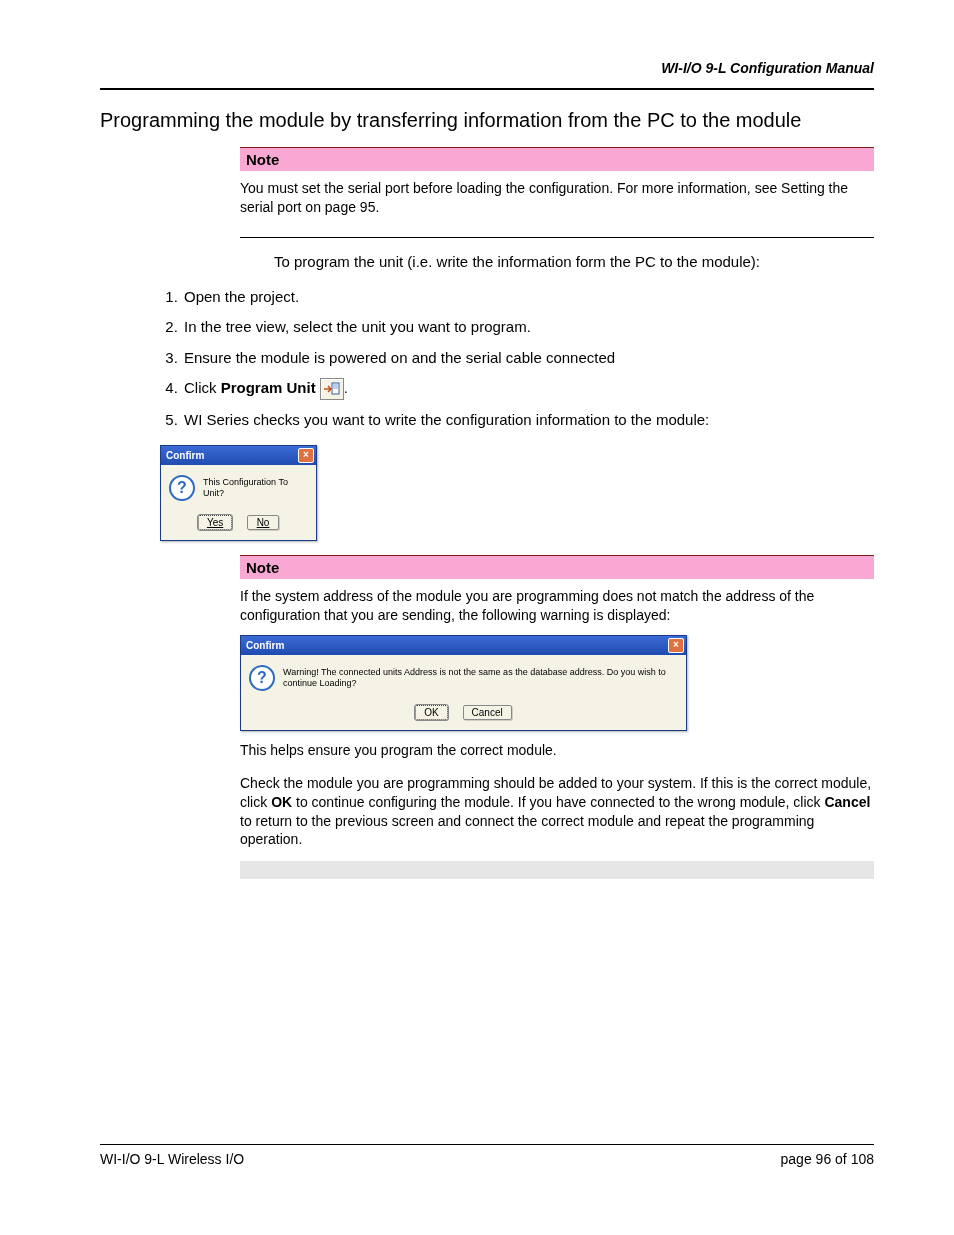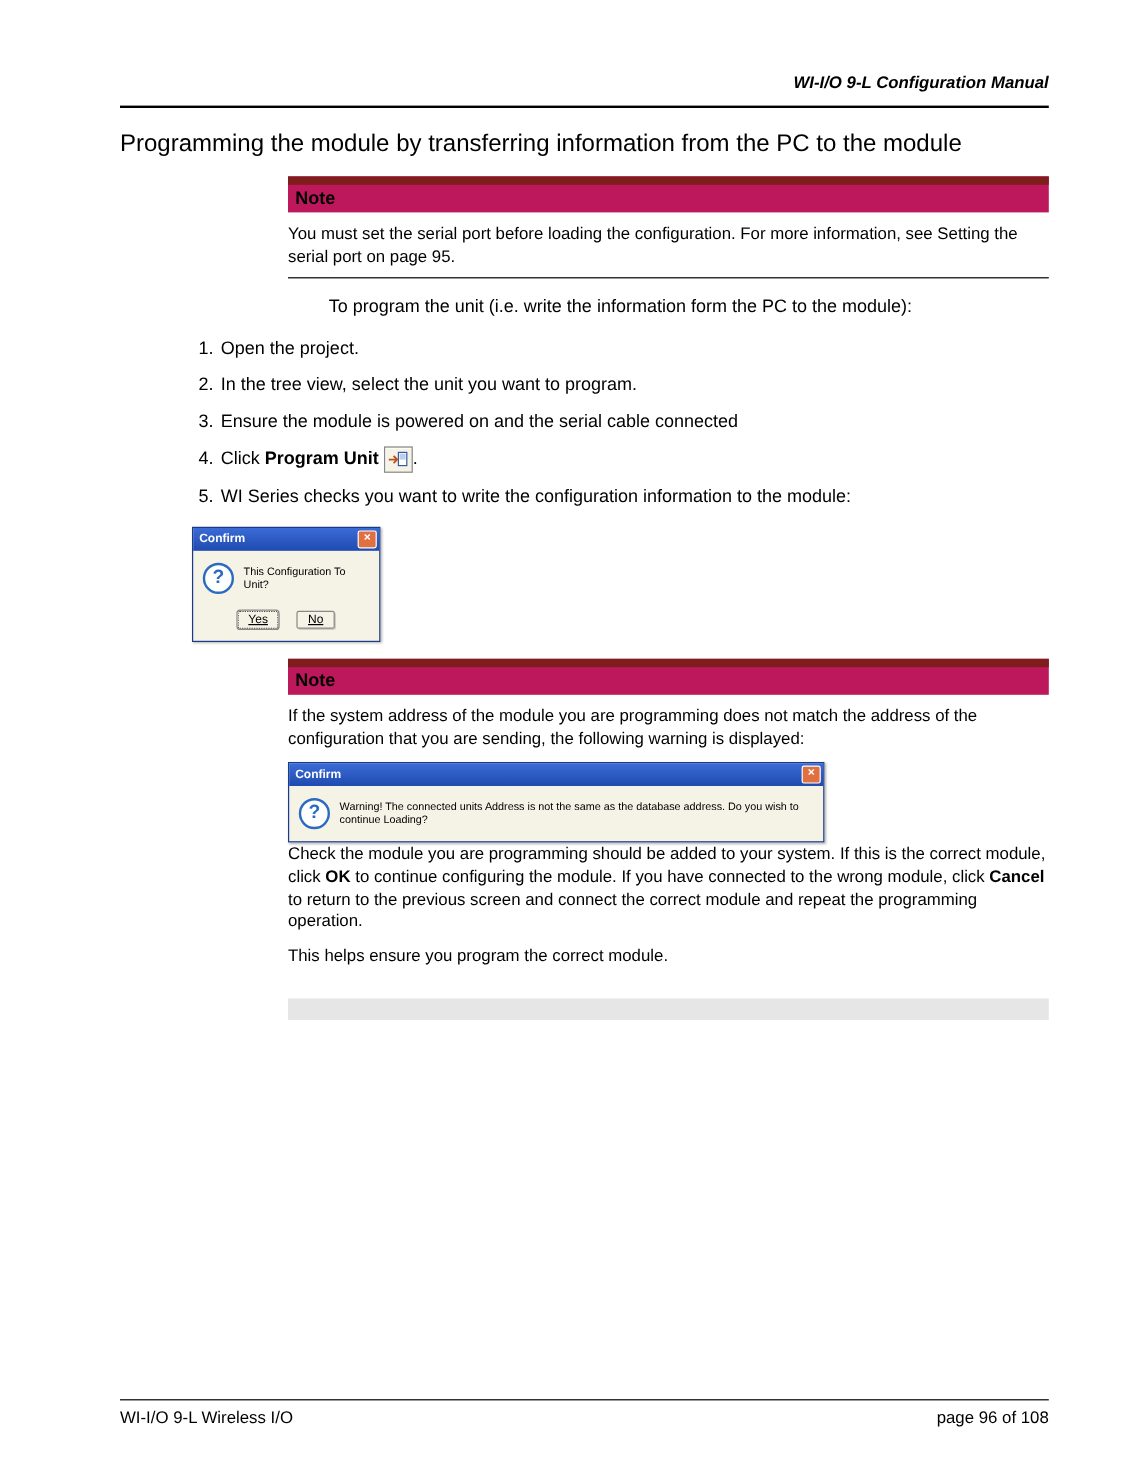--- a/index.html
+++ b/index.html
@@ -39,28 +39,28 @@
   margin-left: 60px;
   font-size: 15px;
   line-height: 1.35;
 }
 .note-block {
   margin-left: 140px;
   margin-top: 14px;
   margin-bottom: 14px;
 }
 .note-header {
-  background: #be185d;
-  border-top: 7px solid #7f1d1d;
+  background: #f9a8d4;
+  border-top: 1px solid #7f1d1d;
   padding: 3px 6px;
   font-weight: bold;
   font-size: 15px;
 }
 .note-body {
-  padding: 8px 0 8px 0;
+  padding: 8px 0 20px 0;
   font-size: 14px;
   line-height: 1.35;
   border-bottom: 1px solid #000;
 }
 .note-body-final {
   padding: 8px 0 8px 0;
   font-size: 14px;
   line-height: 1.35;
 }
 .note-footer-bar {
@@ -175,21 +175,21 @@
 .win-btn.primary {
   border: 1px dotted #444;
   outline: 1px solid #888;
 }
 .dialog-wide {
   width: 445px;
   margin-top: 10px;
 }
 .footer {
   position: absolute;
-  bottom: 46px;
+  bottom: 68px;
   left: 100px;
   right: 80px;
 }
 .hr-bottom {
   border: none;
   border-top: 1px solid #000;
   margin: 0 0 6px 0;
 }
 .footer-row {
   display: flex;
@@ -255,27 +255,31 @@
 
       <div class="dialog dialog-wide">
         <div class="dialog-titlebar">
           <span>Confirm</span>
           <span class="close-btn">×</span>
         </div>
         <div class="dialog-body">
           <div class="q-icon">?</div>
           <div class="dialog-msg">Warning! The connected units Address is not the same as the database address.  Do you wish to continue Loading?</div>
         </div>
+        <div class="dialog-buttons">
+          <button class="win-btn primary">OK</button>
+          <button class="win-btn">Cancel</button>
+        </div>
       </div>
+
+      <p style="margin:10px 0 14px 0">This helps ensure you program the correct module.</p>
 
       <p style="margin:0">
         <span>Check the module you are programming should be added to your system. If this is the correct module, click </span><b>OK</b><span> to continue configuring the module. If you have connected to the wrong module, click </span><b>Cancel</b><span> to return to the previous screen and connect the correct module and repeat the programming operation.</span>
       </p>
-
-      <p style="margin:10px 0 14px 0">This helps ensure you program the correct module.</p>
     </div>
     <div class="note-footer-bar"></div>
   </div>
 
   <div class="footer">
     <hr class="hr-bottom">
     <div class="footer-row">
       <span>WI-I/O 9-L Wireless I/O</span>
       <span>
         <span>page </span><span>96</span><span> of 108</span>

